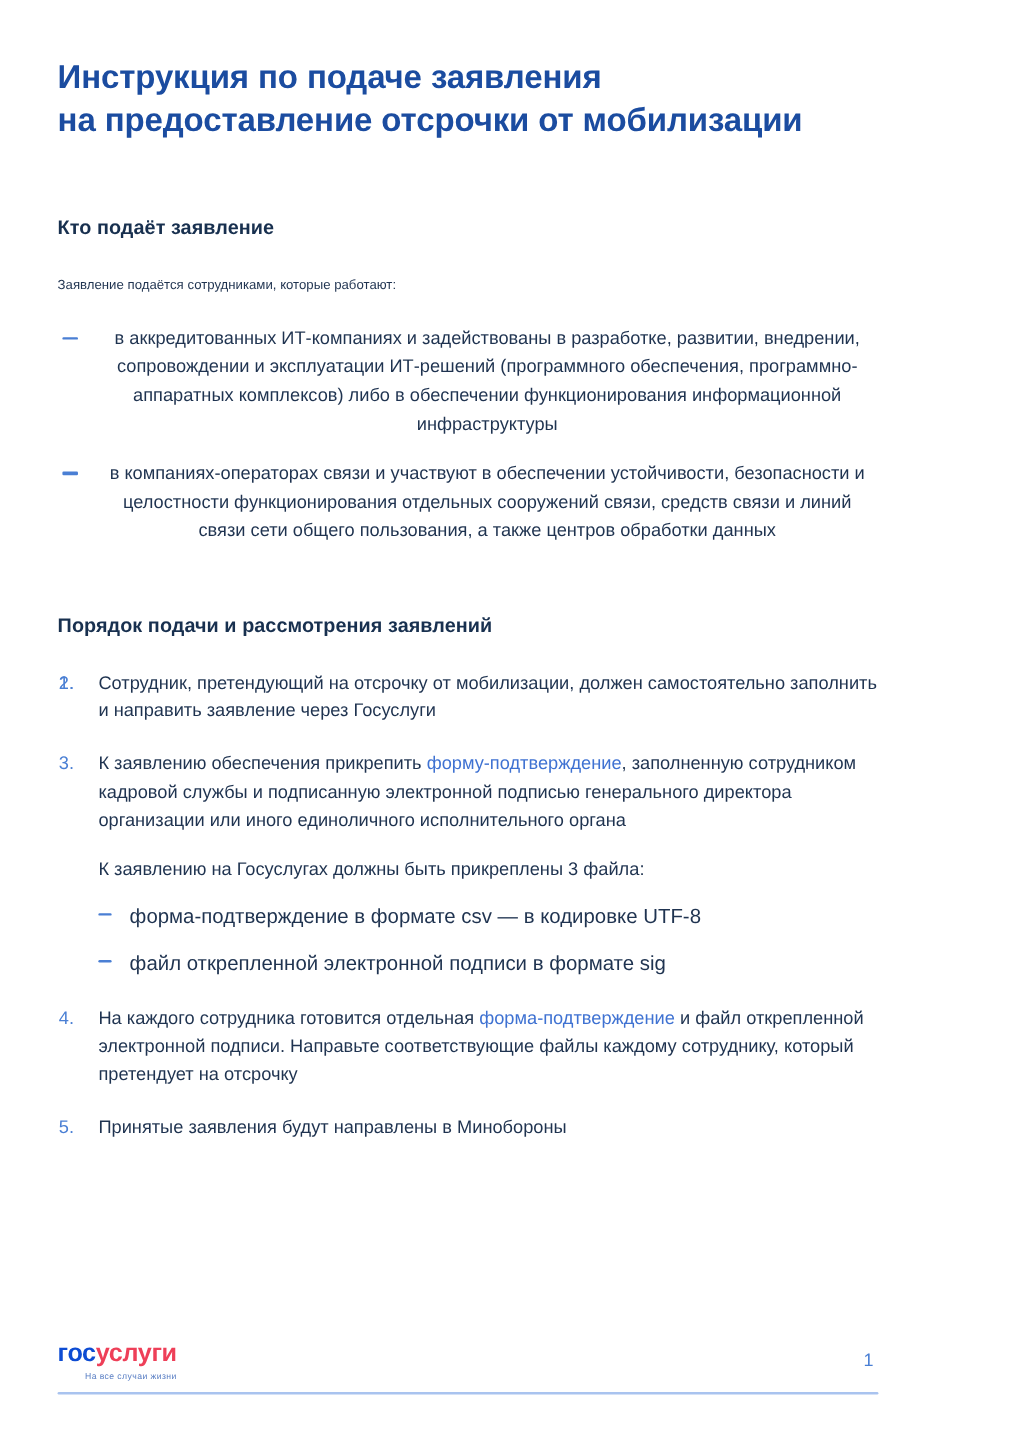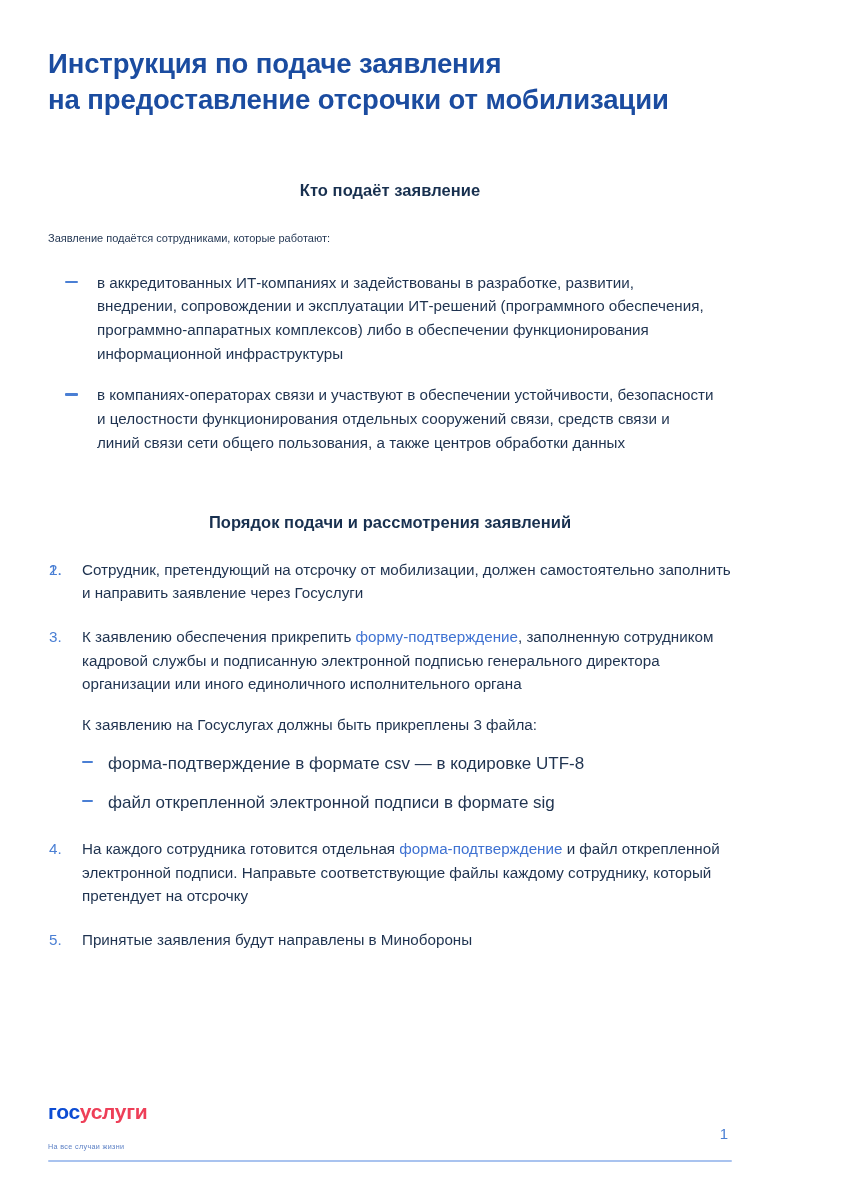--- a/index.html
+++ b/index.html
@@ -38,38 +38,38 @@
     color: #1b4ca0;
   }
   .doc-title .tline { display: block; }
 
   
   .section-heading {
     font-size: 16.5px;
     font-weight: bold;
     color: #18304f;
     letter-spacing: 0.05px;
-    text-align: center;
   }
   #heading-who { margin-top: 62px; }
   #heading-order { margin-top: 58px; }
 
   .lead-text {
     font-size: 11px;
     line-height: 1.55;
     color: #1f3350;
     margin-top: 30px;
   }
 
   
   .dash-list {
     list-style: none;
-    margin: 17px;
+    margin: 4px;
     padding: 0;
     margin-top: 24px;
+    text-align: center;
   }
   .dash-list > li {
     position: relative;
     padding-left: 32px;
     font-size: 15.2px;
     line-height: 1.56;
     color: #1f3350;
     margin-bottom: 18px;
   }
   .dash-list > li:last-child { margin-bottom: 0; }
@@ -166,25 +166,26 @@
   .logo-word {
     font-size: 21px;
     font-weight: bold;
     letter-spacing: -0.3px;
     line-height: 1;
     white-space: nowrap;
   }
   .logo-gos { color: #0d4cd3; }
   .logo-uslugi { color: #ee3f58; }
   .logo-tagline {
-    margin-top: 21px;
+    margin-top: 5px;
     font-size: 7.2px;
     color: #5a7fc4;
     letter-spacing: 0.35px;
     white-space: nowrap;
+    text-align: right;
   }
   .page-number {
     position: absolute;
     right: 4px;
     bottom: 20px;
     font-size: 15px;
     color: #4a7fd4;
   }
   .footer-rule {
     position: absolute;

